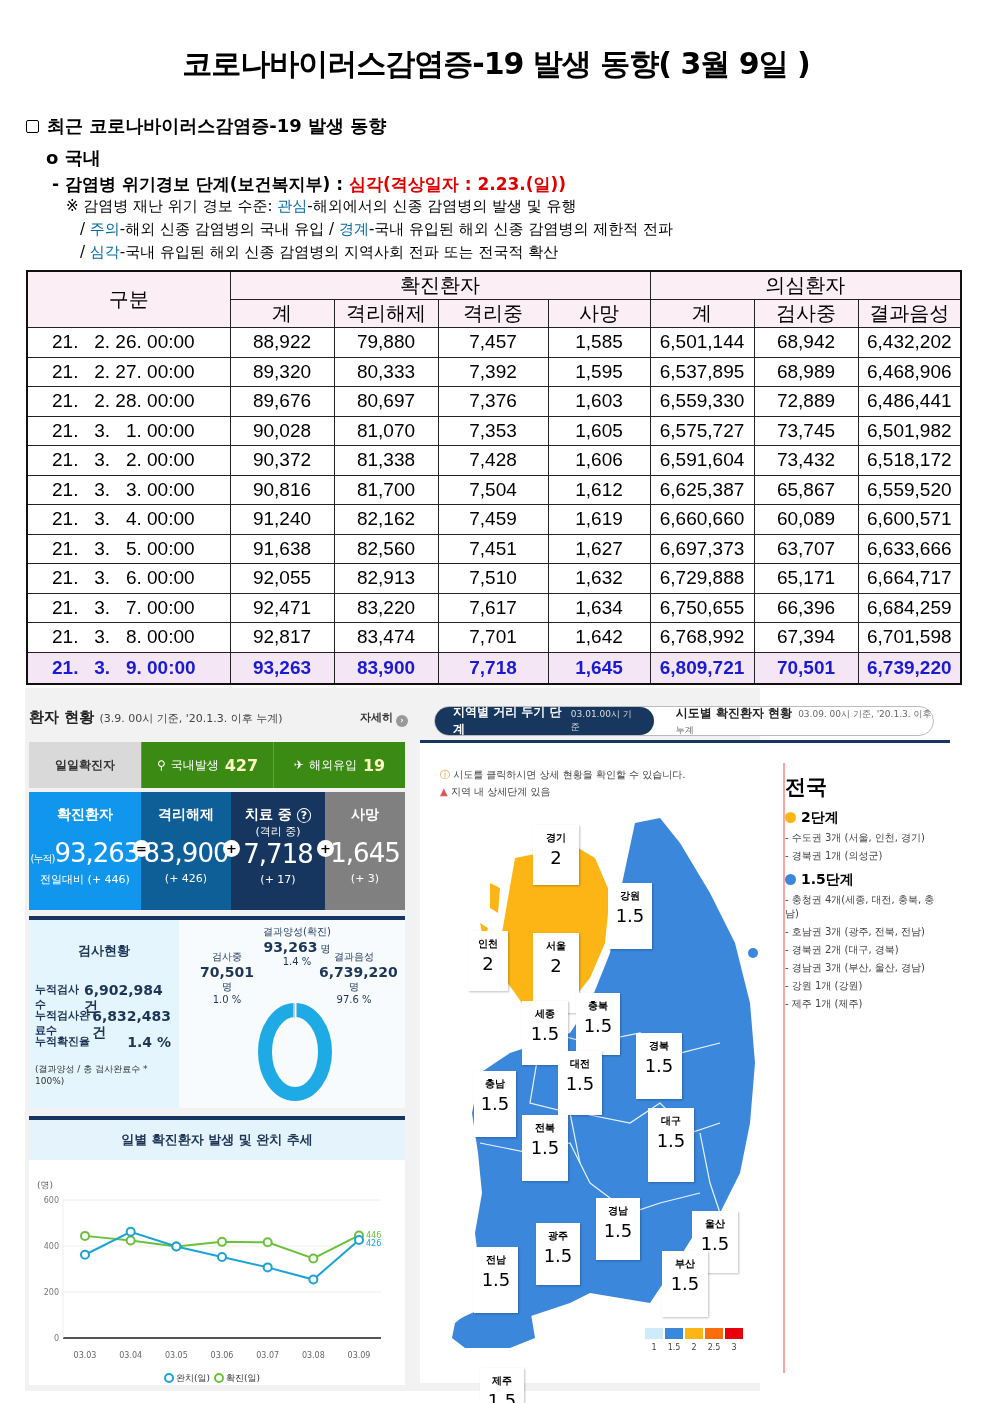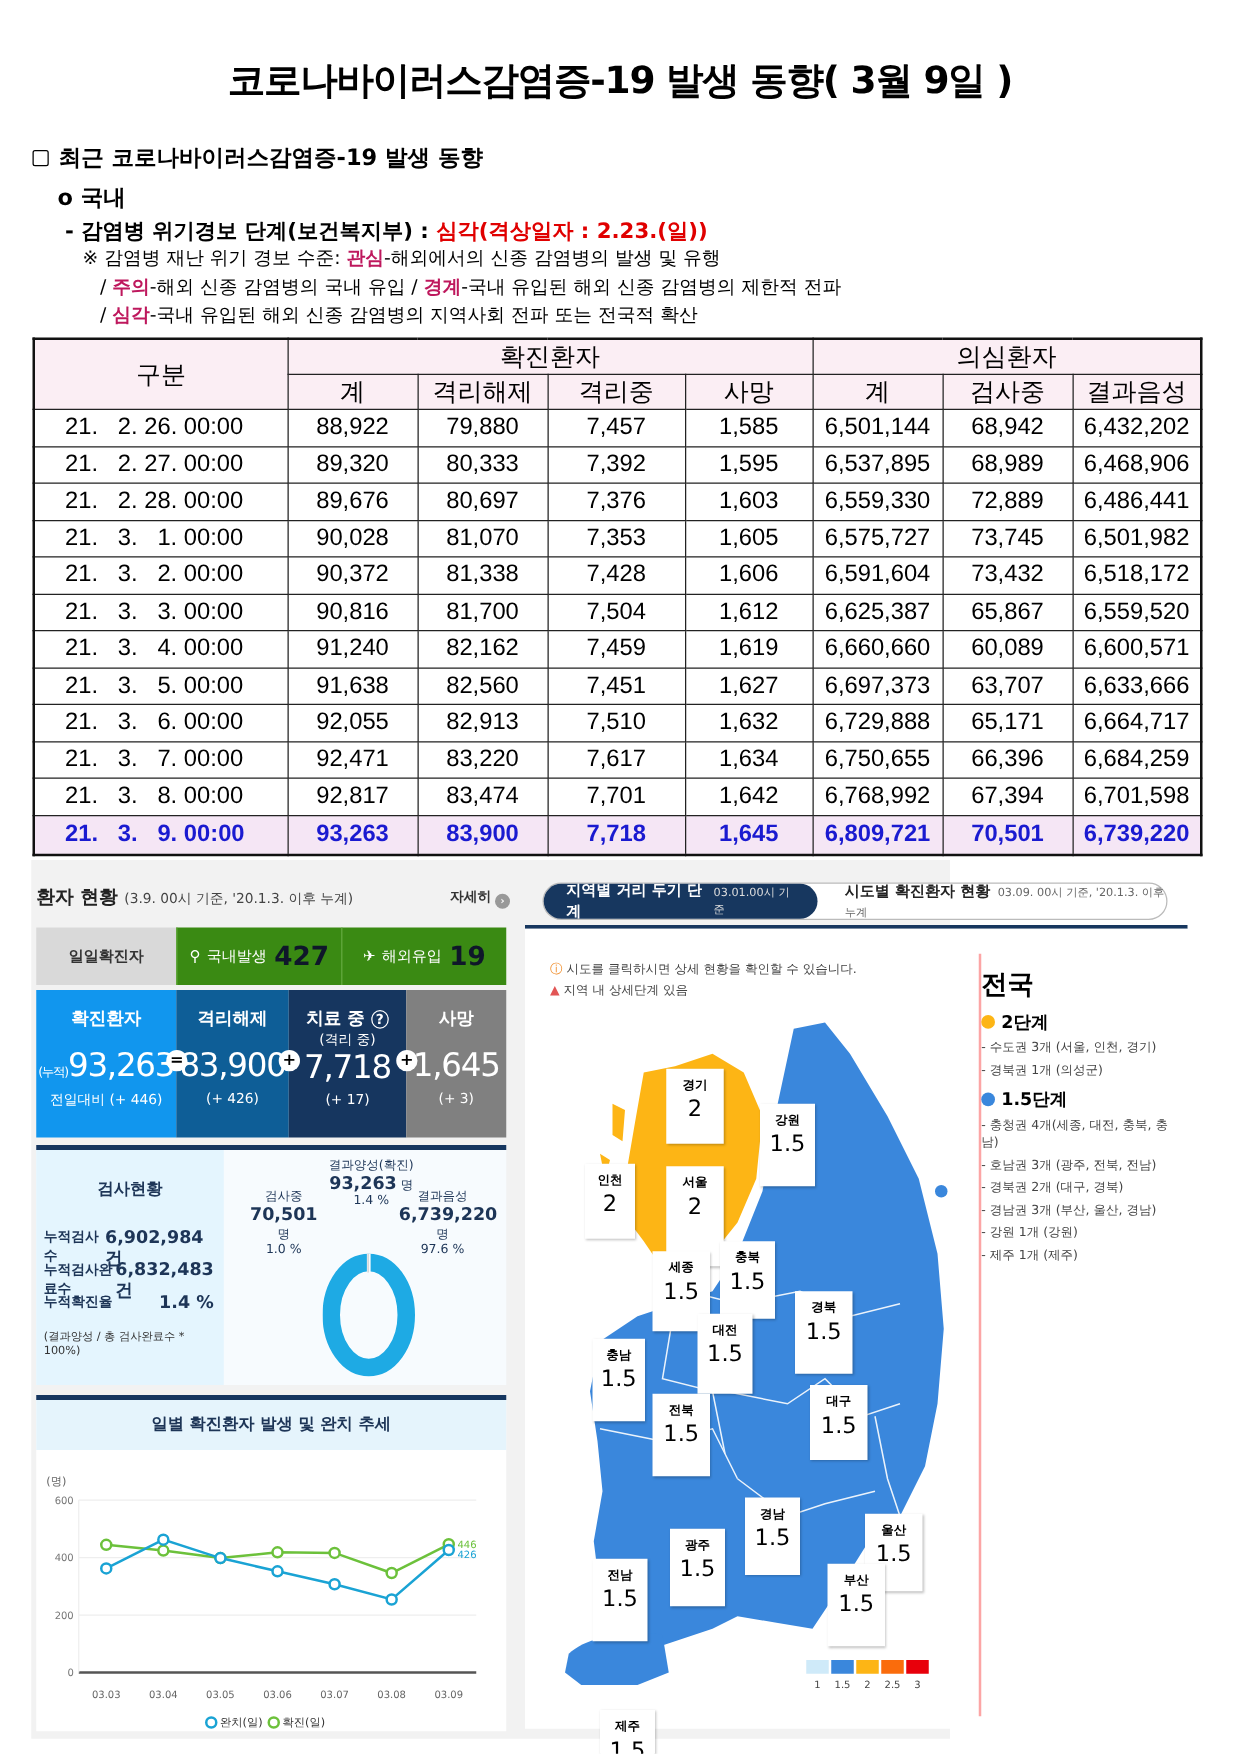--- a/index.html
+++ b/index.html
@@ -8,38 +8,38 @@
 .title{position:absolute;top:44px;left:0;width:992px;text-align:center;font-size:30px;font-weight:bold;letter-spacing:-1px;font-family:"DejaVu Sans",sans-serif}
 .sec{position:absolute;left:26px;font-size:17px}
 .s1{top:114px;font-weight:bold;font-size:18px}
 .s1 .box{display:inline-block;width:13px;height:13px;border:1.5px solid #000;border-radius:2px;margin-right:8px;vertical-align:-1px}
 .s2{top:146px;left:46px;font-size:18px;font-weight:bold}
 .s3{top:173px;left:52px;font-weight:bold;font-size:17px}
 .red{color:#e00000}
 .s4{top:197px;left:66px;font-size:15px}
 .s5{top:220px;left:80px;font-size:15px}
 .s6{top:243px;left:80px;font-size:15px}
-.blue{color:#be185d;font-weight:bold}
+.blue{color:#0369a1;font-weight:normal}
 table.main{position:absolute;top:270px;left:26px;width:936px;border-collapse:collapse;font-family:"Liberation Sans",sans-serif}
 table.main td,table.main th{border:1px solid #222;text-align:center;font-size:19px;height:29.5px;font-weight:normal}
 table.main{border:2px solid #111}
 table.main th{background:#fbeef4;font-size:20px;height:24px}
 table.main td.d{text-align:left;padding-left:24px;white-space:pre}
 table.main tr.hl td{background:#f5e6f5;color:#1a1ad0;font-weight:bold;height:32px}
 
 .dash{position:absolute;top:688px;left:25px;width:735px;height:703px;background:#f2f2f2}
 .lp{position:absolute;left:0;top:0;width:385px;height:703px}
 .lhead{position:absolute;top:20px;left:4px;font-size:15px;font-weight:bold;color:#222}
 .lhead small{font-size:11px;font-weight:normal;color:#444}
 .more{position:absolute;top:22px;left:335px;font-size:11px;font-weight:bold;color:#333}
 .more i{display:inline-block;width:12px;height:12px;border-radius:50%;background:#999;vertical-align:-2px;margin-left:3px;color:#fff;font-size:8px;text-align:center;line-height:12px;font-style:normal}
 .daily{position:absolute;top:54px;left:4px;width:376px;height:46px;display:flex}
 .daily .l{width:112px;background:#d9d9d9;font-size:12px;font-weight:bold;display:flex;align-items:center;justify-content:center;color:#333}
 .daily .g{flex:1;background:#3a8a13;color:#fff;font-size:12px;display:flex;align-items:center;justify-content:center;border-left:1px solid #5ea637}
-.daily .g b{color:#0f172a;font-size:21px;margin-left:6px}
+.daily .g b{color:#fef9c3;font-size:16px;margin-left:6px}
 .stats{position:absolute;top:104px;left:4px;width:376px;height:118px;display:flex}
 .stats>div{position:relative;color:#fff;text-align:center}
 .st1{width:112px;background:#1196ee}
 .st2{width:90px;background:#0e5e97}
 .st3{width:94px;background:#16365f}
 .st4{flex:1;background:#808080}
 .stats .h{margin-top:14px;font-size:14px;font-weight:bold}
 .stats .sub{font-size:11px;margin-top:0}
 .stats .v{font-size:26px;margin-top:14px;letter-spacing:-1px}
 .st3 .v{margin-top:0}
@@ -384,21 +384,21 @@
           <g fill="none" stroke="#fff" stroke-width="1.2" opacity=".9">
             <path d="M130 230 L170 240 L220 230 L260 250 L300 240"></path>
             <path d="M120 240 L110 300 L150 310 L160 360"></path>
             <path d="M160 310 L210 320 L240 300 L270 330 L300 320"></path>
             <path d="M60 340 L110 350 L150 340 L170 380"></path>
             <path d="M170 380 L210 410 L240 400 L280 390"></path>
             <path d="M280 330 L290 380 L300 410"></path>
           </g>
         </svg>
         <div id="labels">
-            <div class="lbl" style="left: 113px; top: 82px; width: 46px; height: 60px; margin-top: 30px;">
+            <div class="lbl" style="left: 113px; top: 82px; width: 46px; height: 60px;">
               <div class="n">경기</div>
               <div class="s">2</div>
             </div>
             <div class="lbl" style="left: 48px; top: 188px; width: 40px; height: 60px;">
               <div class="n">인천</div>
               <div class="s">2</div>
             </div>
             <div class="lbl" style="left: 113px; top: 190px; width: 46px; height: 80px;">
               <div class="n">서울</div>
               <div class="s">2</div>
@@ -420,21 +420,21 @@
               <div class="s">1.5</div>
             </div>
             <div class="lbl" style="left: 54px; top: 310px; width: 42px; height: 66px; margin-top: 18px;">
               <div class="n">충남</div>
               <div class="s">1.5</div>
             </div>
             <div class="lbl" style="left: 138px; top: 308px; width: 44px; height: 64px;">
               <div class="n">대전</div>
               <div class="s">1.5</div>
             </div>
-            <div class="lbl" style="left: 228px; top: 365px; width: 46px; height: 60px;">
+            <div class="lbl" style="left: 228px; top: 365px; width: 46px; height: 74px;">
               <div class="n">대구</div>
               <div class="s">1.5</div>
             </div>
             <div class="lbl" style="left: 102px; top: 372px; width: 46px; height: 66px;">
               <div class="n">전북</div>
               <div class="s">1.5</div>
             </div>
             <div class="lbl" style="left: 176px; top: 455px; width: 44px; height: 62px;">
               <div class="n">경남</div>
               <div class="s">1.5</div>

